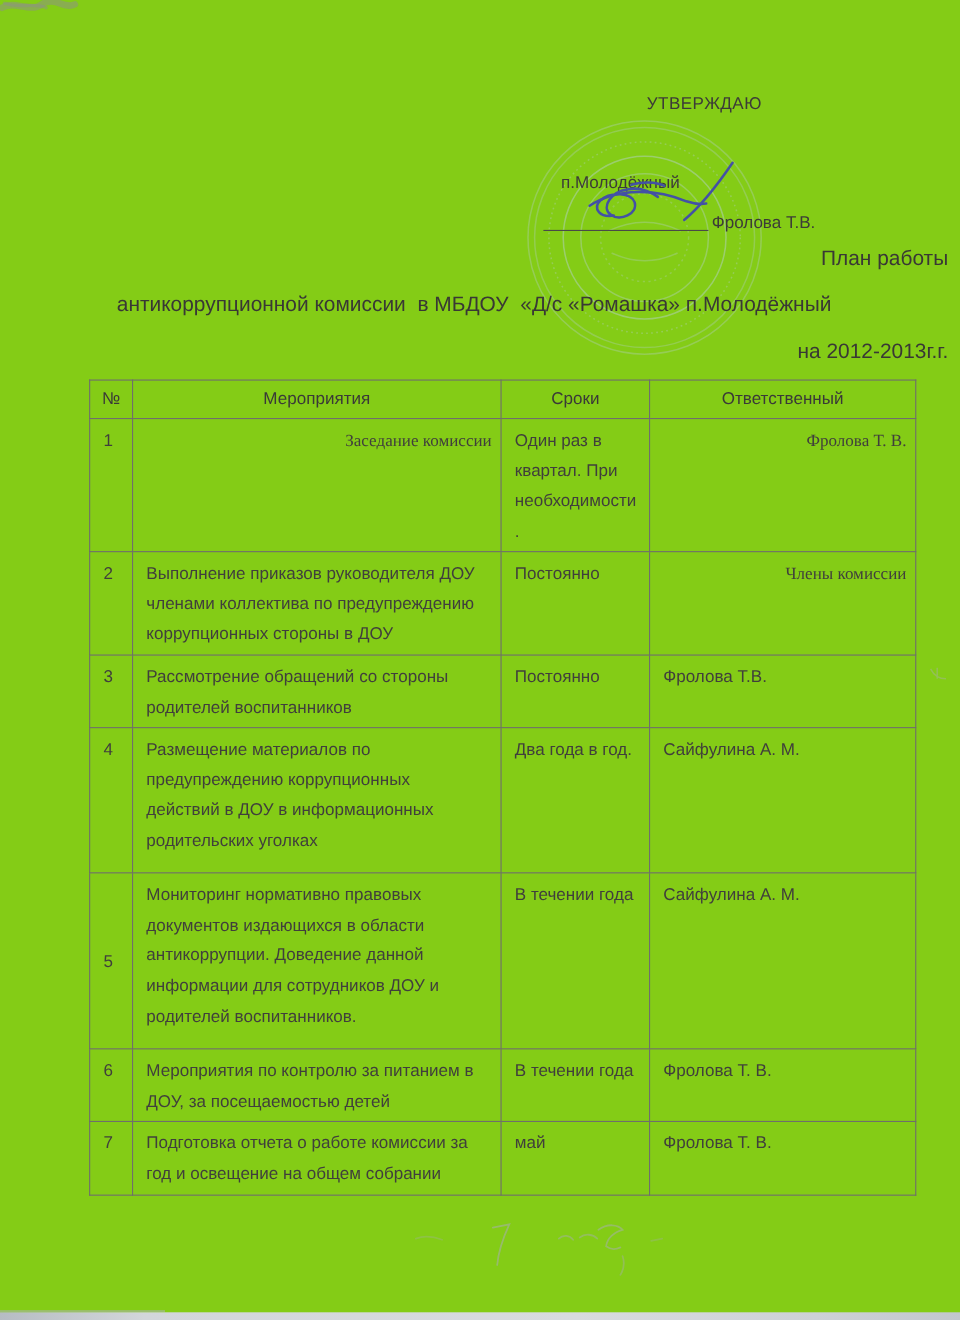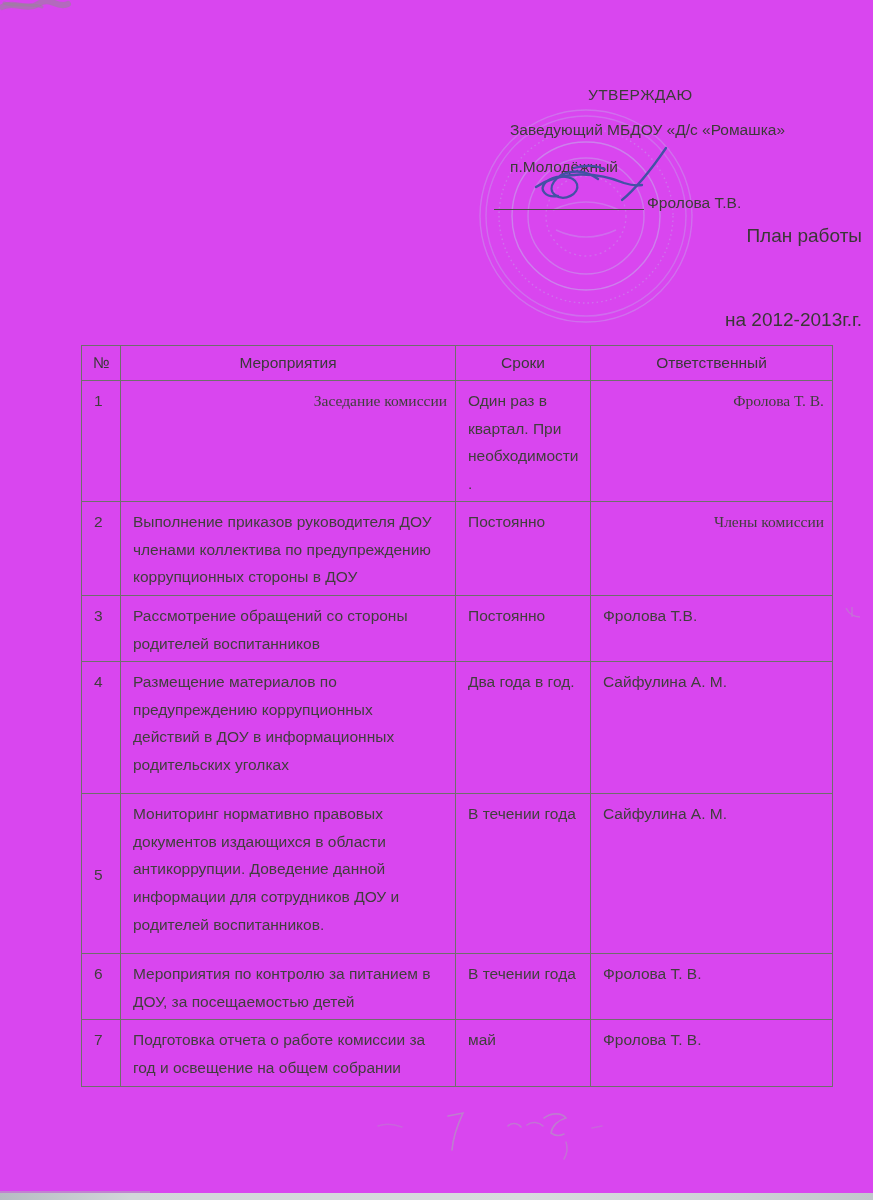--- a/index.html
+++ b/index.html
@@ -1,20 +1,20 @@
 <!DOCTYPE html>
 <html><head>
 <meta charset="utf-8">
 <style>
   html,body{margin:0;padding:0;background:#e9e9e9;}
   .page{
     position:relative;
     width:873px;height:1200px;
     margin:0 auto;
-    background:#d946ef;
+    background:#84cc16;
     overflow:hidden;
     font-family:"Liberation Sans",sans-serif;
     color:#3e3d3a;
   }
   
   .abs{position:absolute;}
   .approval-heading{left:588px;top:86px;font-size:15.5px;letter-spacing:.4px;color:#3c3b38;}
   .approval-line1{left:510px;top:121px;font-size:15.5px;color:#3c3b38;}
   .approval-line2{left:510px;top:158px;font-size:15.5px;color:#3c3b38;}
   .sig-line{left:494px;top:188px;width:150px;height:21px;border-bottom:1.6px solid #4a4a48;}
@@ -76,35 +76,35 @@
       <circle cx="118" cy="118" r="74" opacity="0.42"></circle>
       <circle cx="118" cy="118" r="58" opacity="0.34"></circle>
       <circle cx="118" cy="118" r="87" opacity="0.30" stroke-dasharray="1.6,3"></circle>
       <circle cx="118" cy="118" r="40" opacity="0.26" stroke-dasharray="2,3.2"></circle>
       <path d="M85,112 q33,-16 66,0" opacity="0.3"></path>
       <path d="M88,132 q30,14 60,0" opacity="0.28"></path>
     </g>
   </svg>
 
   <div class="abs approval-heading">УТВЕРЖДАЮ</div>
-  <div class="abs approval-line1">Заведующий МБДОУ «Д/с «Ромашка»</div>
   <div class="abs approval-line2">п.Молодёжный</div>
 
   <svg class="abs sig-svg" width="170" height="80" viewBox="0 0 170 80">
     <g fill="none" stroke="#4351a5" stroke-width="2.3" stroke-linecap="round">
       <path d="M40,56 c-12,2 -20,-6 -12,-14 c9,-8 28,-7 31,2 c3,10 -13,18 -22,11 c-9,-7 1,-21 16,-23 c11,-2 20,2 27,7"></path>
       <path d="M18,47 c26,-17 62,-15 88,-4 c6,2 12,3 18,2"></path>
       <path d="M148,8 c-13,19 -27,38 -44,52"></path>
       <path d="M56,28 c10,-3 22,-3 30,1"></path>
     </g>
   </svg>
   <div class="abs sig-line"></div>
   <div class="abs sig-name">Фролова Т.В.</div>
 
   <div class="abs title-l1">План работы</div>
+  <div class="abs title-l2">антикоррупционной комиссии  в МБДОУ  «Д/с «Ромашка» п.Молодёжный</div>
   <div class="abs title-l3">на 2012-2013г.г.</div>
 
   <table class="plan">
     <colgroup>
       <col style="width:39px">
         <col style="width:335px">
         <col style="width:135px">
         <col style="width:242px">
     </colgroup>
     <thead>

